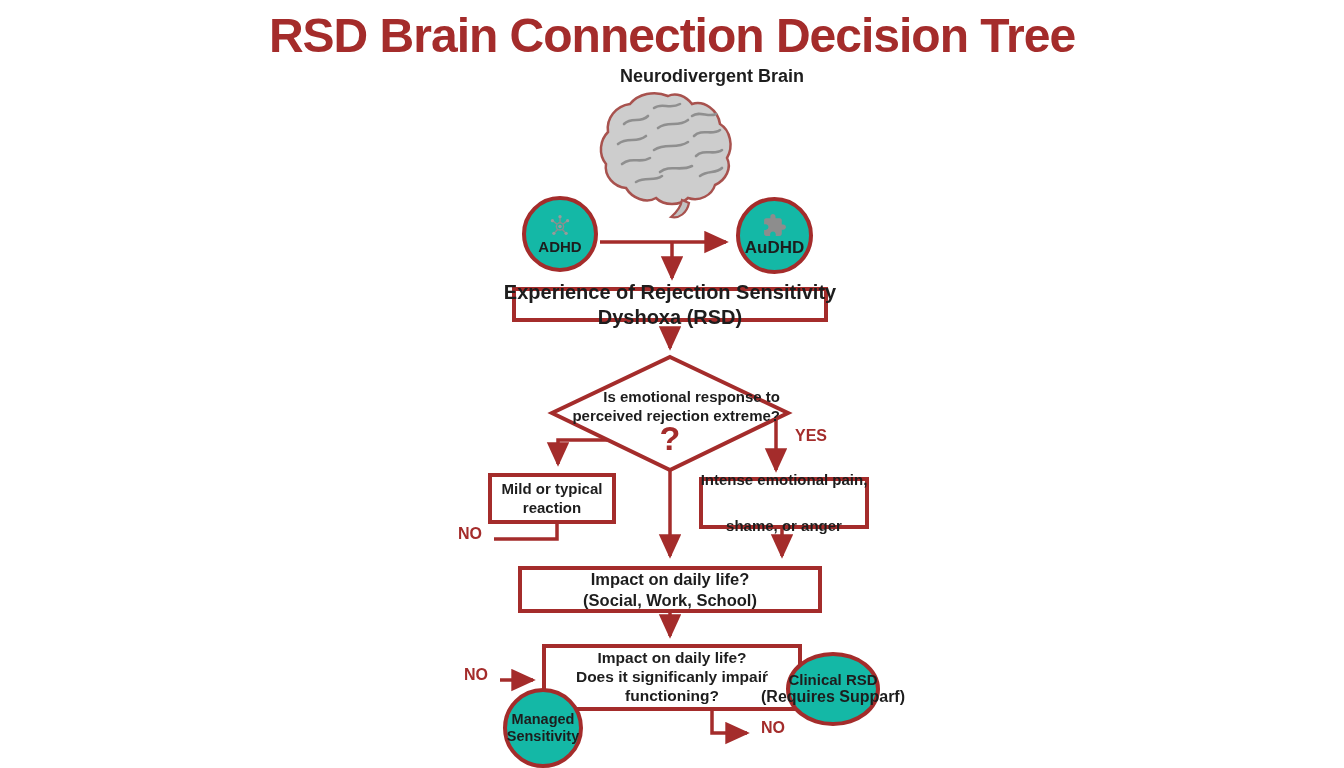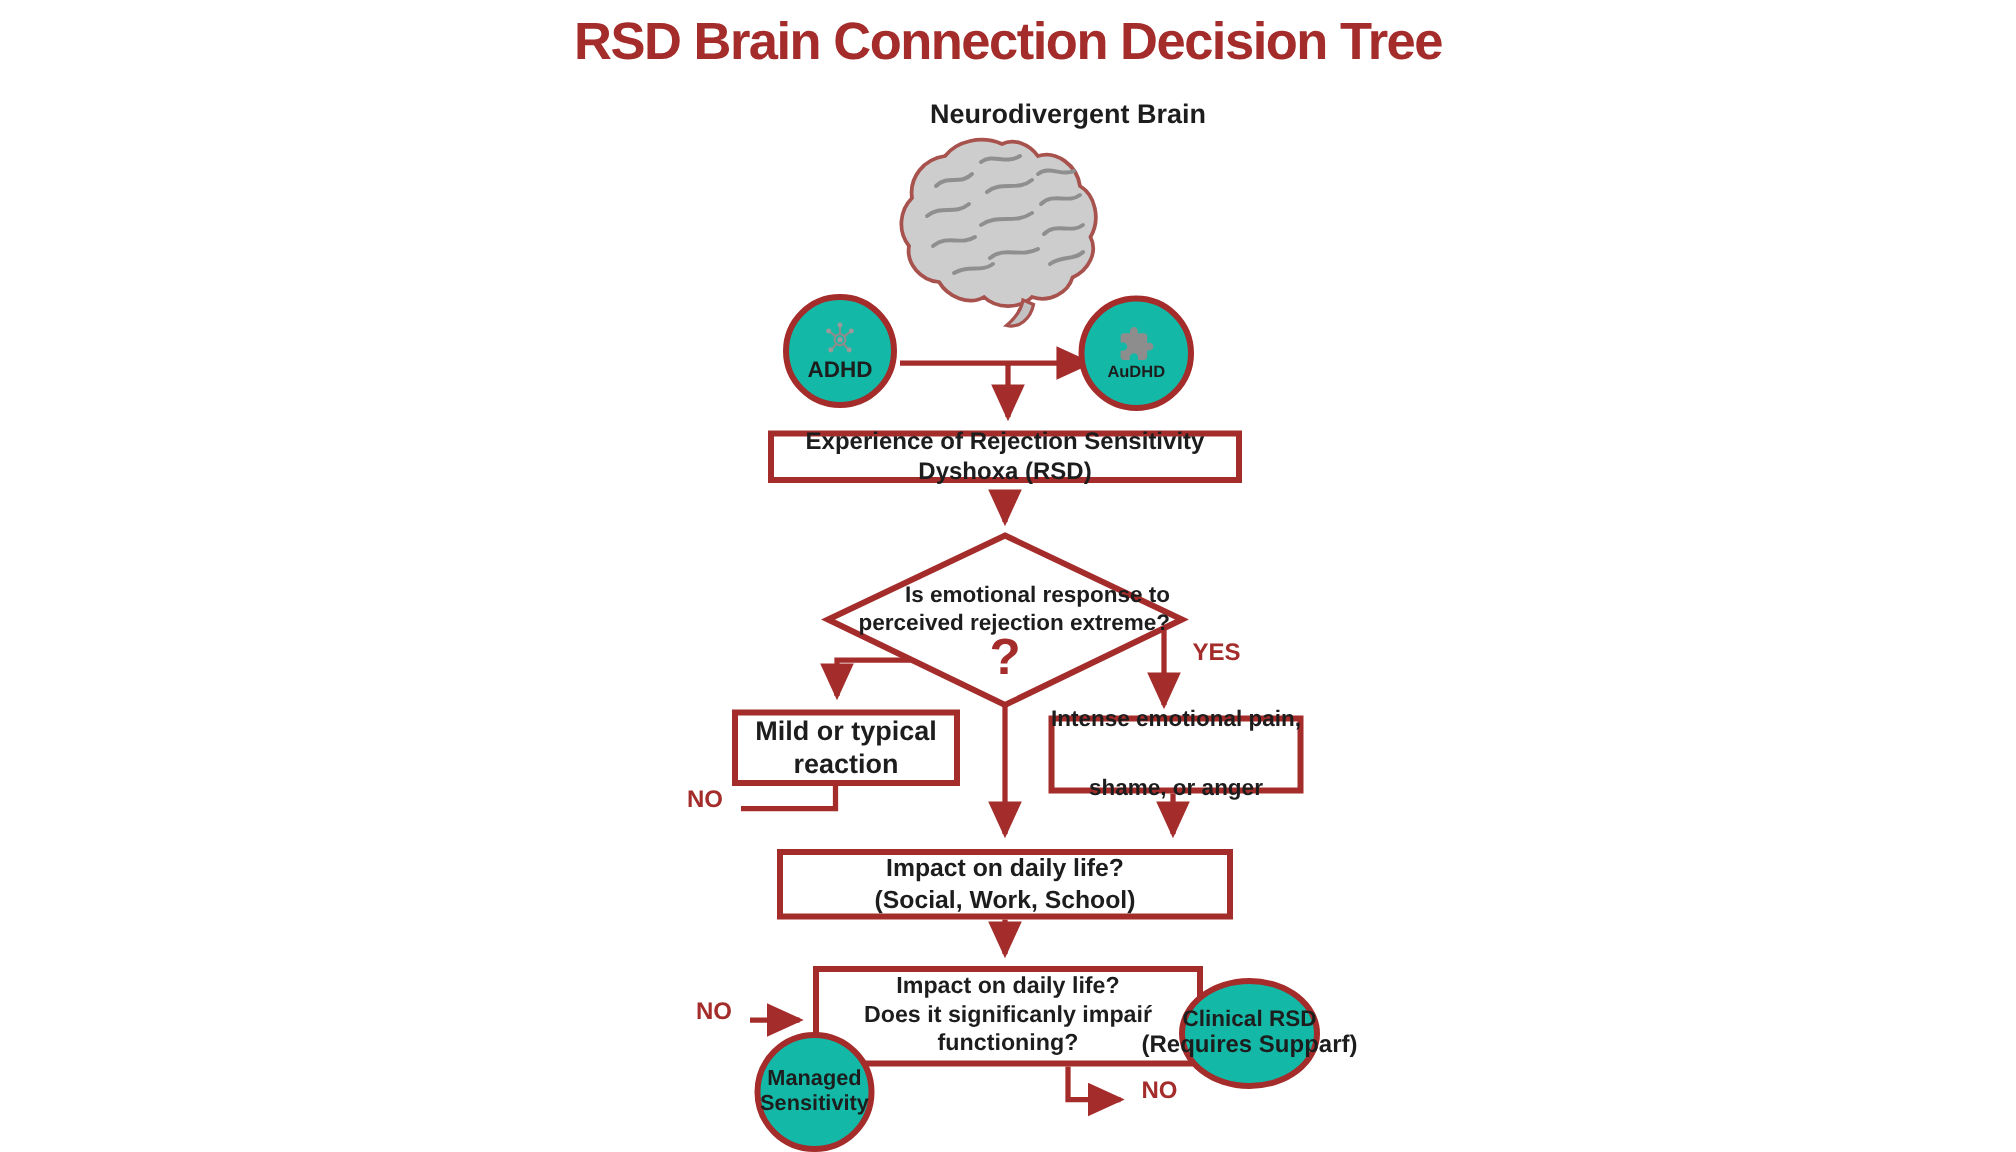--- a/index.html
+++ b/index.html
@@ -1,21 +1,21 @@
 <!DOCTYPE html>
 <html><head>
 <meta charset="utf-8">
 <style>
   :root{ --red:#A42C2B; --ink:#1d1d1d; --gray:#8d8d8d; }
   html,body{margin:0;padding:0;}
   body{font-family:"Liberation Sans", sans-serif; background:#fff;}
   #canvas{position:relative;width:1344px;height:768px;background:#fff;overflow:hidden;}
   #connector-svg{position:absolute;left:0;top:0;z-index:1;}
   .page-title{position:absolute;left:0;top:8px;width:100%;text-align:center;
-    font-size:35px;font-weight:bold;letter-spacing:-1px;color:var(--red);z-index:4;}
+    font-size:48px;font-weight:bold;letter-spacing:-1px;color:var(--red);z-index:4;}
   .page-subtitle{position:absolute;left:0;top:66px;width:100%;text-align:center;
     font-size:18px;font-weight:bold;color:var(--ink);z-index:4;padding-left:40px;}
   .box{position:absolute;background:#fff;border:4px solid var(--red);box-sizing:border-box;
     display:flex;flex-direction:column;align-items:center;justify-content:center;
     text-align:center;font-weight:bold;color:var(--ink);line-height:1.22;z-index:2;}
   .box span{display:block;white-space:nowrap;}
   .circle{position:absolute;background:#14b8a6;border:4px solid var(--red);border-radius:50%;
     box-sizing:border-box;display:flex;flex-direction:column;align-items:center;justify-content:center;
     text-align:center;font-weight:bold;color:var(--ink);line-height:1.15;z-index:3;}
   .circle span{display:block;white-space:nowrap;}
@@ -93,47 +93,47 @@
         <circle cx="18" cy="6.5" r="2.3"></circle>
         <circle cx="7.5" cy="12" r="2.3"></circle>
         <circle cx="28.5" cy="12" r="2.3"></circle>
         <circle cx="9.5" cy="29.5" r="2.3"></circle>
         <circle cx="26.5" cy="29.5" r="2.3"></circle>
       </g>
     </svg>
     <span>ADHD</span>
   </div>
 
-  <div class="circle" style="left:719px;top:197px;width:77px;height:77px;font-size:11px;">
+  <div class="circle" style="left:736px;top:197px;width:77px;height:77px;font-size:17px;">
     <svg width="25" height="25" viewBox="0 0 24 24">
       <path fill="#8d8d8d" d="M20.5,11H19V7c0-1.1-0.9-2-2-2h-4V3.5C13,2.12,11.88,1,10.5,1S8,2.12,8,3.5V5H4
         C2.9,5,2.01,5.9,2.01,7v3.8H3.5c1.49,0,2.7,1.21,2.7,2.7s-1.21,2.7-2.7,2.7H2V20c0,1.1,0.9,2,2,2h3.8v-1.5
         c0-1.49,1.21-2.7,2.7-2.7c1.49,0,2.7,1.21,2.7,2.7V22H17c1.1,0,2-0.9,2-2v-4h1.5c1.38,0,2.5-1.12,2.5-2.5
         S21.88,11,20.5,11z"></path>
     </svg>
     <span>AuDHD</span>
   </div>
 
-  <div class="box" style="left:512px;top:287px;width:316px;height:35px;font-size:16px;">
+  <div class="box" style="left:512px;top:287px;width:316px;height:35px;font-size:20px;">
     <span>Experience of Rejection Sensitivity</span>
     <span>Dyshoxa (RSD)</span>
   </div>
 
   <div class="diamond-text">
     <span style="display:block;">Is emotional response to</span>
     <span style="display:block;">perceived rejection extreme?</span>
   </div>
   <div class="qmark">?</div>
 
   <div class="lbl" style="left:795px;top:427px;">YES</div>
   <div class="lbl" style="left:458px;top:525px;">NO</div>
   <div class="lbl" style="left:464px;top:666px;">NO</div>
   <div class="lbl" style="left:761px;top:719px;">NO</div>
 
-  <div class="box" style="left:488px;top:473px;width:152px;height:51px;font-size:18px;">
+  <div class="box" style="left:488px;top:473px;width:128px;height:51px;font-size:15px;">
     <span>Mild or typical</span>
     <span>reaction</span>
   </div>
 
   <div class="box" style="left:699px;top:477px;width:170px;height:52px;font-size:15px;gap:28px;">
     <span>Intense emotional pain,</span>
     <span>shame, or anger</span>
   </div>
 
   <div class="box" style="left:518px;top:566px;width:304px;height:47px;font-size:16.5px;">

